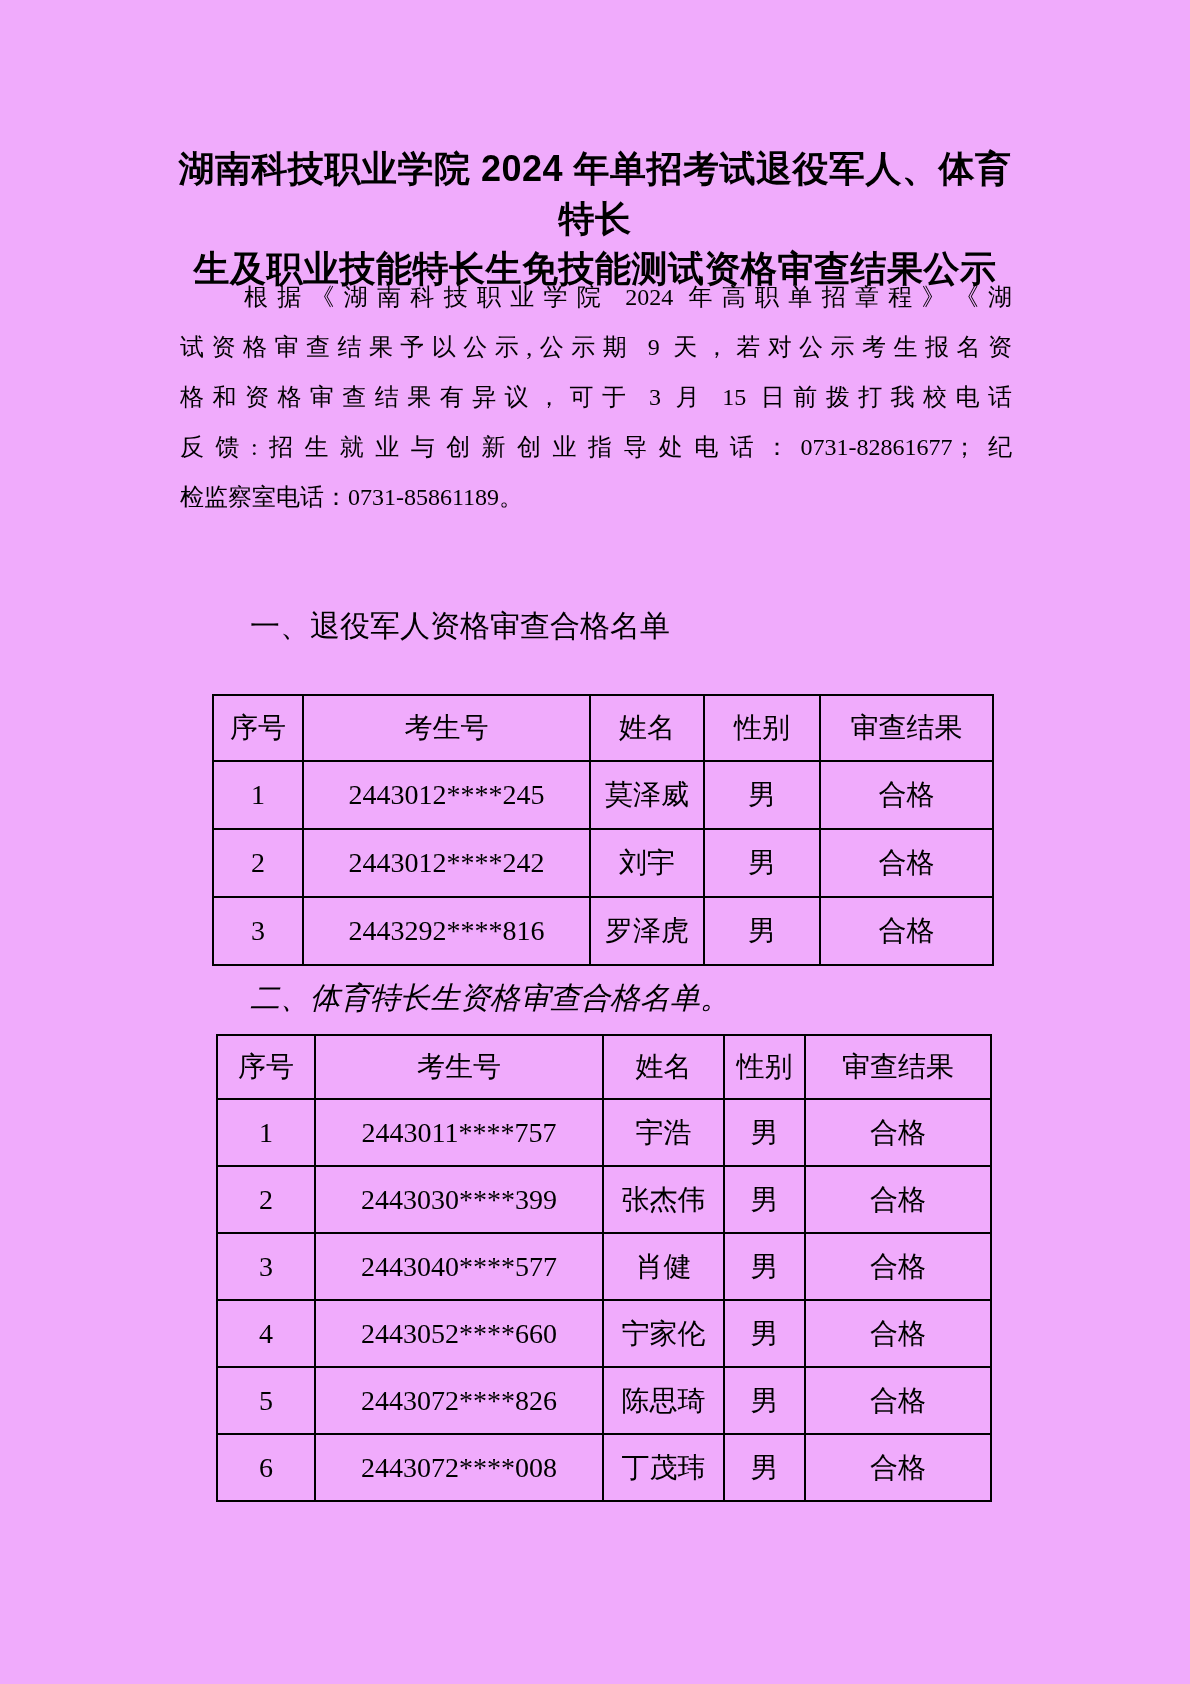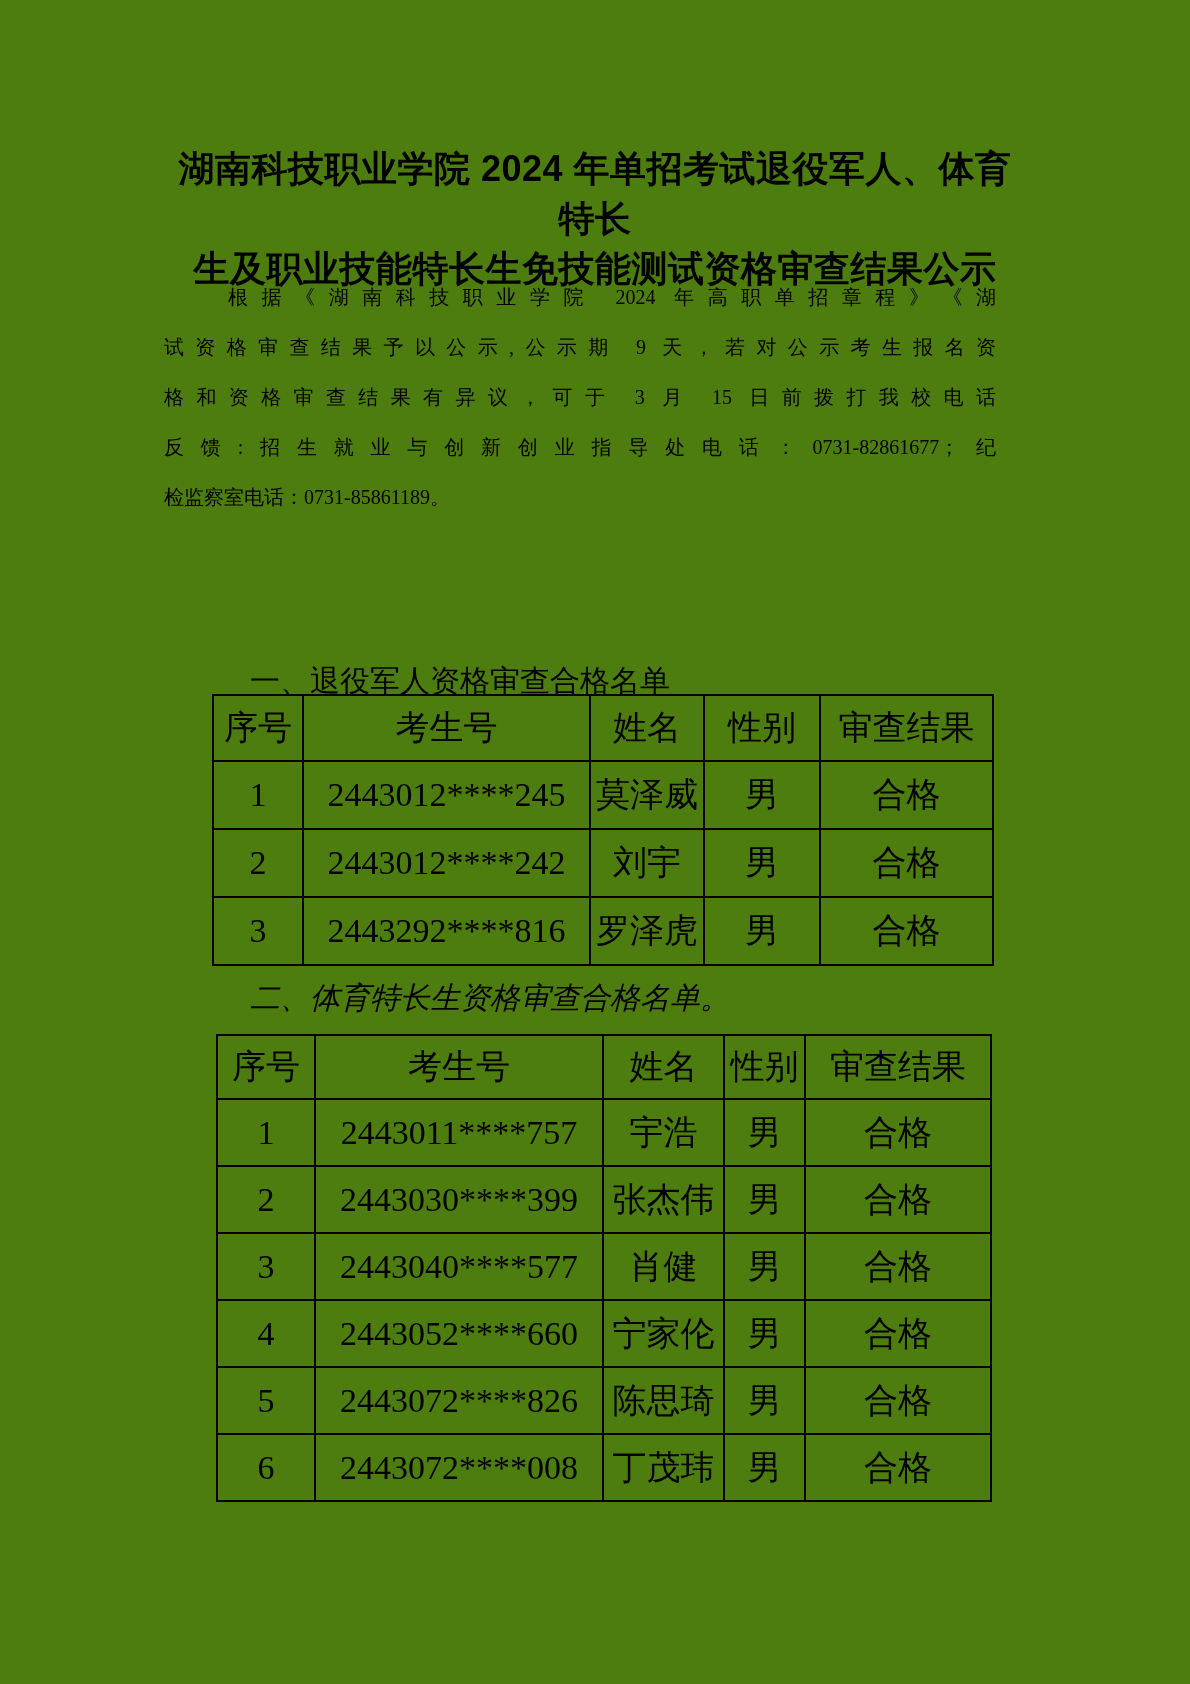--- a/index.html
+++ b/index.html
@@ -4,55 +4,55 @@
 <style>
   html, body { margin: 0; padding: 0; }
   body {
     width: 1190px; height: 1684px;
     background: #ffffff;
     position: relative;
     font-family: "Liberation Serif", "DejaVu Serif", serif;
     color: #000000;
     overflow: hidden;
   }
-  .page { position: absolute; inset: 0; background: #4d7c0f; }
+  .page { position: absolute; inset: 0; background: #f0abfc; }
 
   .title {
     position: absolute; top: 144px; left: 170px; width: 850px;
     margin: 0;
     font-family: "Liberation Sans", "DejaVu Sans", sans-serif;
     font-weight: bold;
     font-size: 36px;
     line-height: 50px;
     text-align: center;
     letter-spacing: 0.5px;
   }
   .title-line { display: block; }
 
   .para {
-    position: absolute; top: 272px; left: 164px; width: 832px;
-    font-size: 20px; line-height: 50px;
+    position: absolute; top: 272px; left: 180px; width: 832px;
+    font-size: 24px; line-height: 50px;
   }
   .pline { text-align: justify; text-align-last: justify; }
   .pline.first { text-indent: 64px; }
   .pline.last { text-align-last: left; }
 
   .section-heading {
     position: absolute; left: 180px; width: 832px;
     font-size: 30px; line-height: 50px;
     padding-left: 70px; box-sizing: border-box;
   }
-  .section-heading.sec1 { top: 656px; }
+  .section-heading.sec1 { top: 601px; }
   .section-heading.sec2 { top: 973px; font-style: italic; }
 
   table.doc-table {
     position: absolute;
     border-collapse: collapse;
     table-layout: fixed;
-    font-size: 34px;
+    font-size: 28px;
   }
   .doc-table th, .doc-table td {
     border: 2px solid #000000;
     text-align: center;
     vertical-align: middle;
     font-weight: normal;
     padding: 0;
     overflow: hidden;
     white-space: nowrap;
   }

